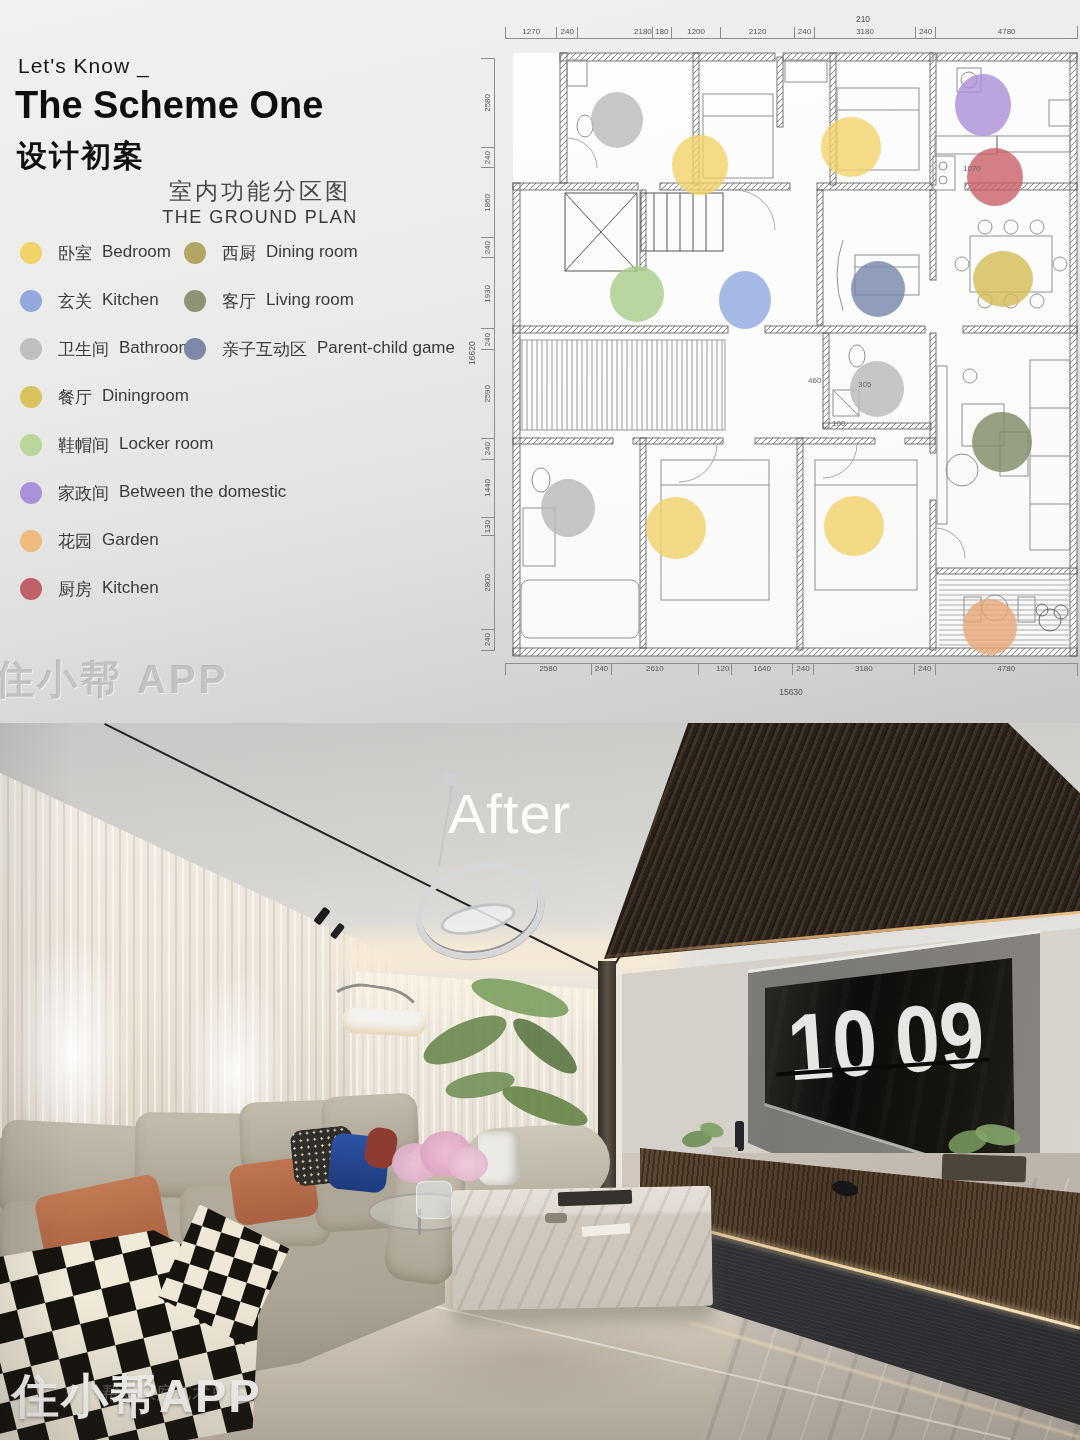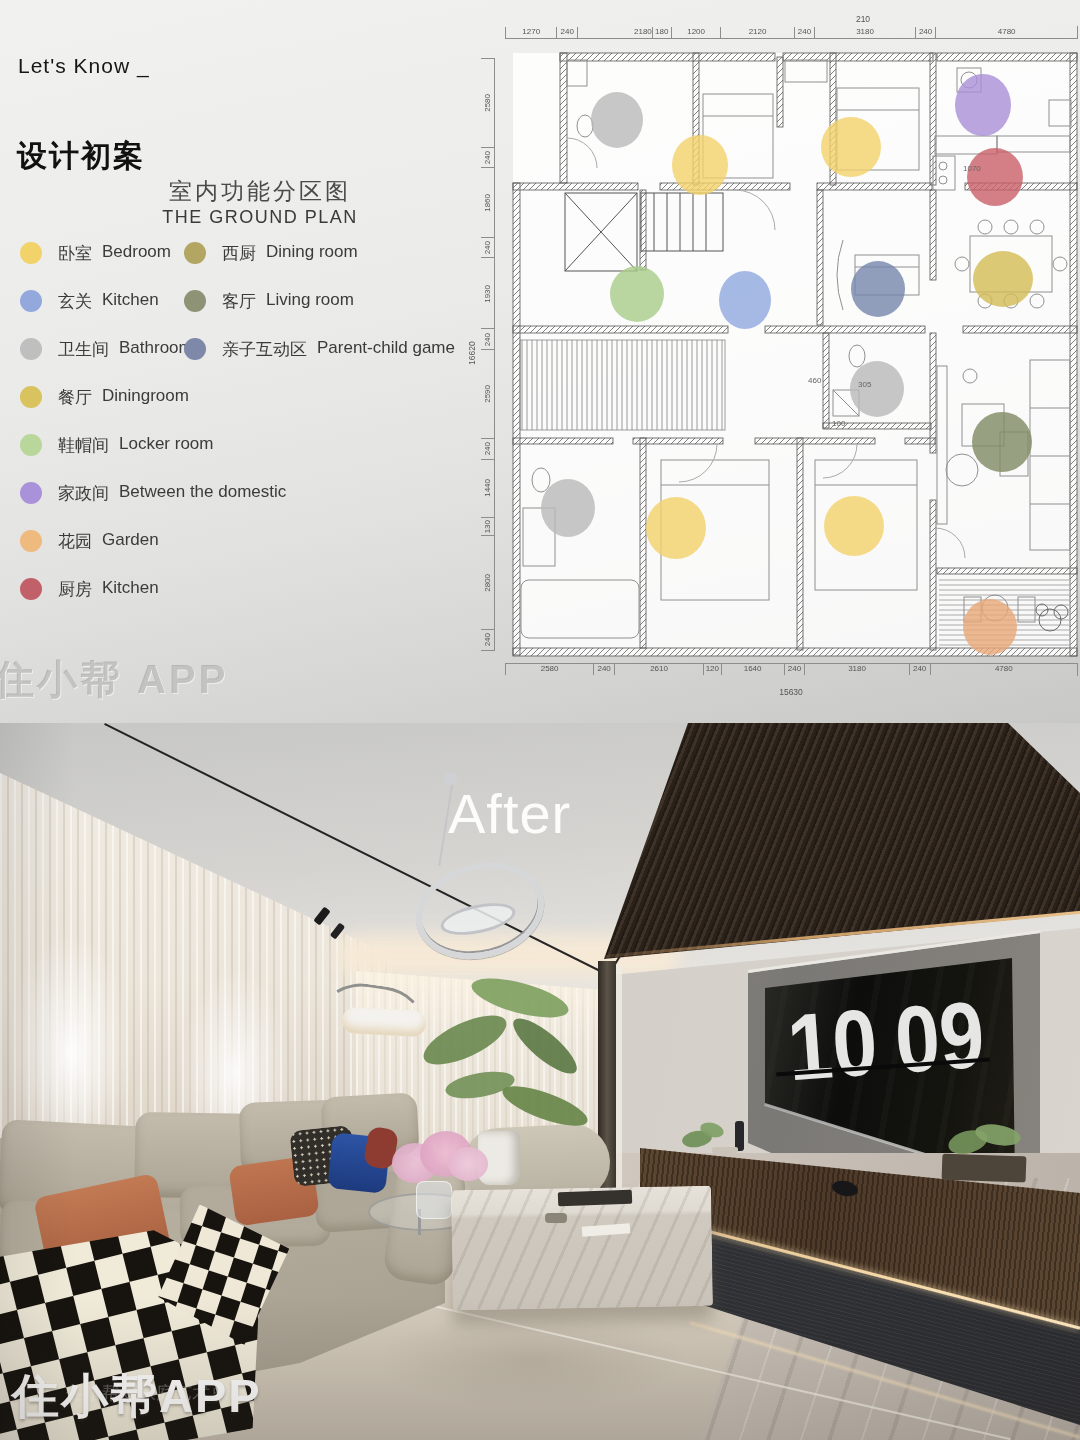--- a/index.html
+++ b/index.html
@@ -142,20 +142,21 @@
     background:linear-gradient(180deg, rgba(0,0,0,0) 80%, rgba(40,35,30,.16) 100%),
                linear-gradient(270deg, rgba(0,0,0,0) 93%, rgba(0,0,0,.08) 100%);}
 </style>
 </head>
 <body>
 
 <div id="page">
 
   <section id="before">
     <div class="abs kicker">Let's Know _</div>
+    <div class="abs title">The Scheme One</div>
     <div class="abs subtitle">设计初案</div>
     <div class="abs plan-title-cn">室内功能分区图</div>
     <div class="abs plan-title-en">THE GROUND PLAN</div>
 
     <div id="legend-left" class="abs">
         <div class="lg-row">
           <span class="lg-dot" style="background: rgb(241, 211, 105);"></span>
           <span class="lg-cn">卧室</span>
           <span class="lg-en">Bedroom</span>
         </div>
@@ -250,21 +251,21 @@
       <div class="chain-h below" style="left:40px;top:655px;width:572px;">
           <div class="seg" style="flex-grow: 2580;">
             <span>2580</span>
           </div>
           <div class="seg" style="flex-grow: 240;">
             <span>240</span>
           </div>
           <div class="seg" style="flex-grow: 2610;">
             <span>2610</span>
           </div>
-          <div class="seg" style="flex-grow: 120;">
+          <div class="seg" style="flex-grow: 120; padding-left: 16px;">
             <span>120</span>
           </div>
           <div class="seg" style="flex-grow: 1640;">
             <span>1640</span>
           </div>
           <div class="seg" style="flex-grow: 240;">
             <span>240</span>
           </div>
           <div class="seg" style="flex-grow: 3180;">
             <span>3180</span>

